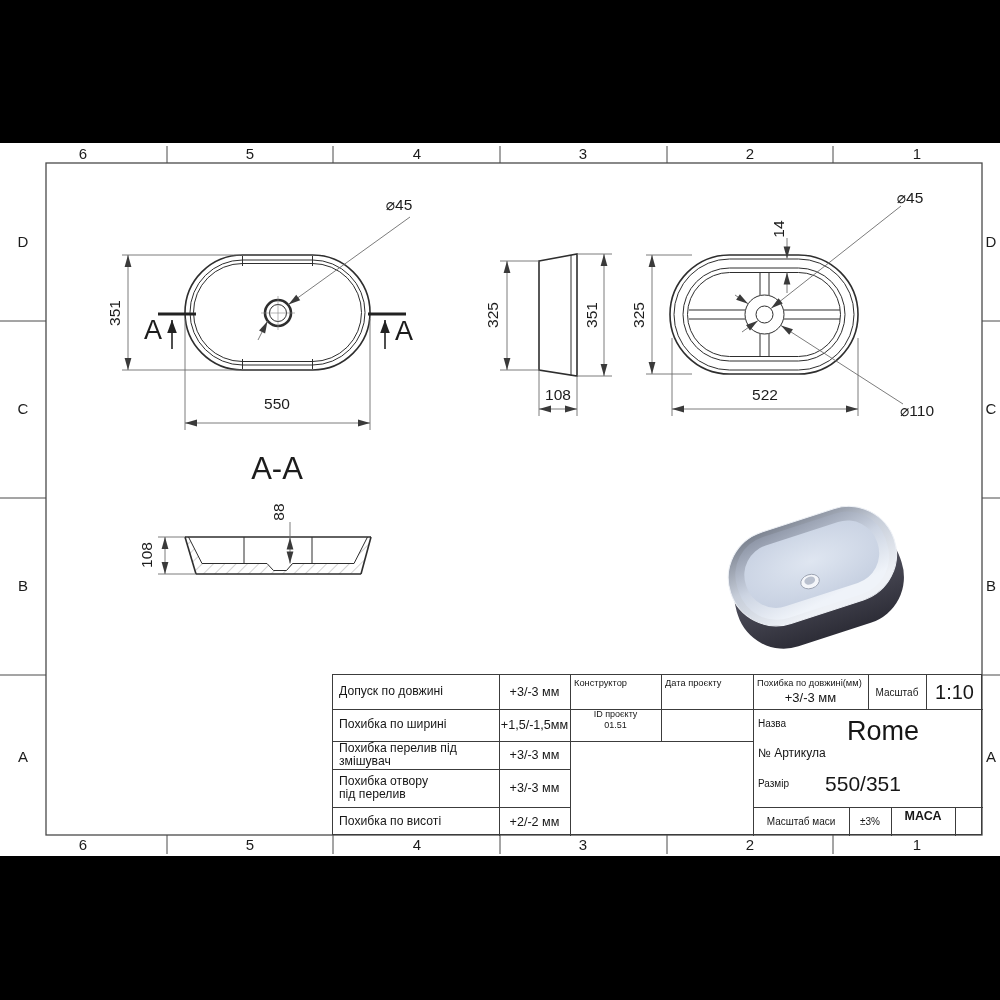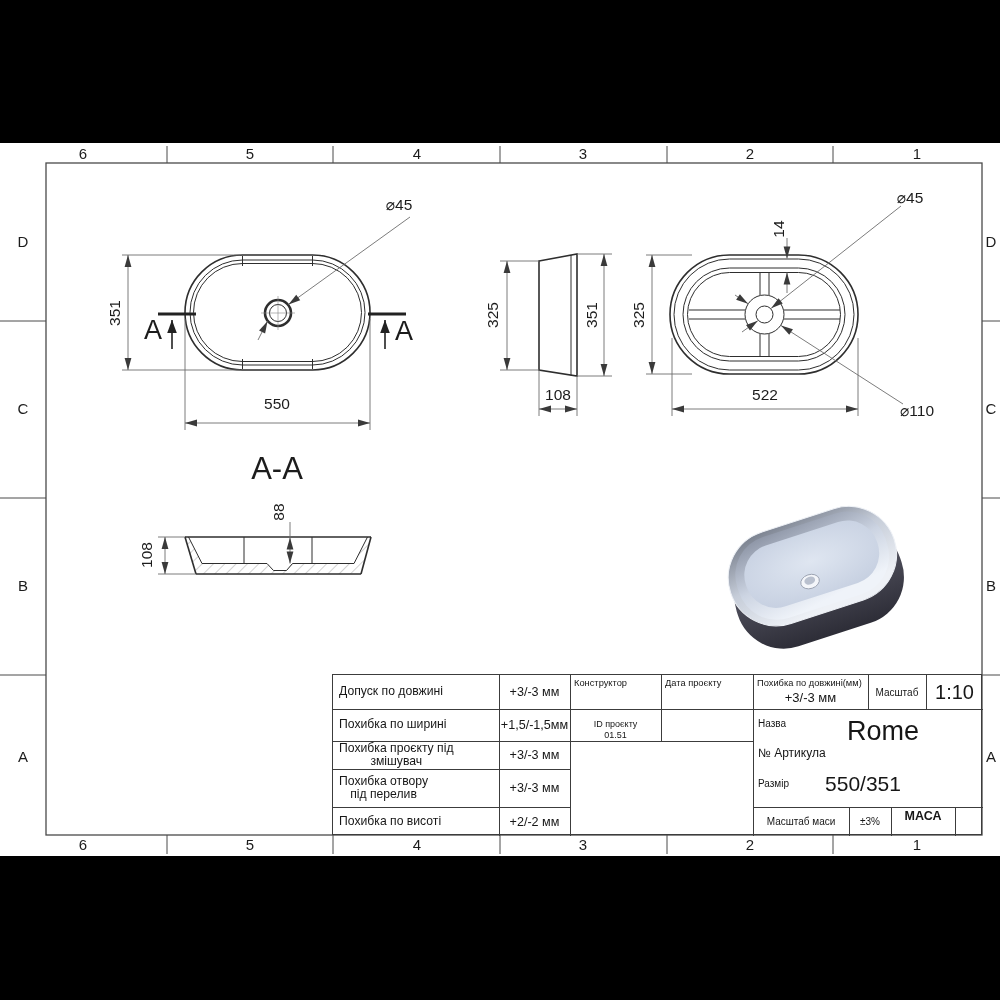--- a/index.html
+++ b/index.html
@@ -9,21 +9,21 @@
   #bar-bottom{top:856px;height:144px;}
   .sheet{position:absolute;left:0;top:143px;width:1000px;height:713px;background:#fff;}
   svg{position:absolute;left:0;top:0;}
   svg text{font-family:"Liberation Sans",sans-serif;fill:#1c1c1c;}
   
   .tb{position:absolute;left:332px;top:531px;width:650px;height:161px;border:1.4px solid #3c3c3c;box-sizing:border-box;background:#fff;}
   .tb .vl,.tb .hl{position:absolute;background:#3c3c3c;}
   .tb .vl{width:1.2px;}
   .tb .hl{height:1.2px;}
   .cell{position:absolute;display:flex;align-items:center;color:#161616;box-sizing:border-box;}
-  .lab{font-size:12.2px;line-height:1.1;white-space:pre-line;padding-left:6px;text-align:center;}
+  .lab{font-size:12.2px;line-height:1.1;white-space:pre-line;padding-left:6px;}
   .val{font-size:12.6px;justify-content:center;}
   .tiny{font-size:9.3px;align-items:flex-start;padding:3px 0 0 4px;}
   .ctr{justify-content:center;text-align:center;}
   .brand{font-size:45px;font-weight:500;letter-spacing:-1.5px;color:#111;}
   .big{font-weight:500;}
 </style>
 </head>
 <body>
 
 <div id="bar-top" class="bar"></div>
@@ -266,32 +266,32 @@
   <div class="hl" style="left:0;top:34px;width:650px"></div>
   <div class="hl" style="left:0;top:66px;width:420px"></div>
   <div class="hl" style="left:0;top:94px;width:237px"></div>
   <div class="hl" style="left:0;top:132px;width:237px"></div>
   <div class="hl" style="left:420px;top:132px;width:230px"></div>
 
   <div class="cell lab" style="left:0;top:0;width:166px;height:34px">Допуск по довжині</div>
   <div class="cell val" style="left:166px;top:0;width:71px;height:34px">+3/-3 мм</div>
   <div class="cell lab" style="left:0;top:34px;width:166px;height:32px">Похибка по ширині</div>
   <div class="cell val" style="left:166px;top:34px;width:71px;height:32px">+1,5/-1,5мм</div>
-  <div class="cell lab" style="left:0;top:66px;width:166px;height:28px">Похибка проєкту під
+  <div class="cell lab" style="left:0;top:66px;width:166px;height:28px">Похибка перелив під
 змішувач</div>
   <div class="cell val" style="left:166px;top:66px;width:71px;height:28px">+3/-3 мм</div>
   <div class="cell lab" style="left:0;top:94px;width:166px;height:38px">Похибка отвору
 під перелив</div>
   <div class="cell val" style="left:166px;top:94px;width:71px;height:38px">+3/-3 мм</div>
   <div class="cell lab" style="left:0;top:132px;width:166px;height:29px">Похибка по висоті</div>
   <div class="cell val" style="left:166px;top:132px;width:71px;height:29px">+2/-2 мм</div>
 
   <div class="cell tiny" style="left:237px;top:0;width:91px;height:34px">Конструктор</div>
   <div class="cell tiny" style="left:328px;top:0;width:92px;height:34px">Дата проєкту</div>
-  <div class="cell" style="left:237px;top:34px;width:91px;height:32px;flex-direction:column;justify-content:flex-end;font-size:9px;line-height:1.25">
+  <div class="cell" style="left:237px;top:34px;width:91px;height:32px;flex-direction:column;justify-content:flex-start;font-size:9px;line-height:1.25">
     <span>ID проєкту</span>
     <span>01.51</span>
   </div>
 
   <div class="cell" style="left:424px;top:1px;width:110px;height:13px;font-size:9.3px">Похибка по довжині(мм)</div>
   <div class="cell ctr" style="left:420px;top:12px;width:115px;height:21px;font-size:13px">+3/-3 мм</div>
   <div class="cell ctr" style="left:535px;top:0;width:58px;height:34px;font-size:10px">Масштаб</div>
   <div class="cell ctr big" style="left:593px;top:0;width:57px;height:34px;font-size:20px">1:10</div>
 
   <div class="cell" style="left:425px;top:40px;width:80px;height:16px;font-size:10px">Назва</div>

